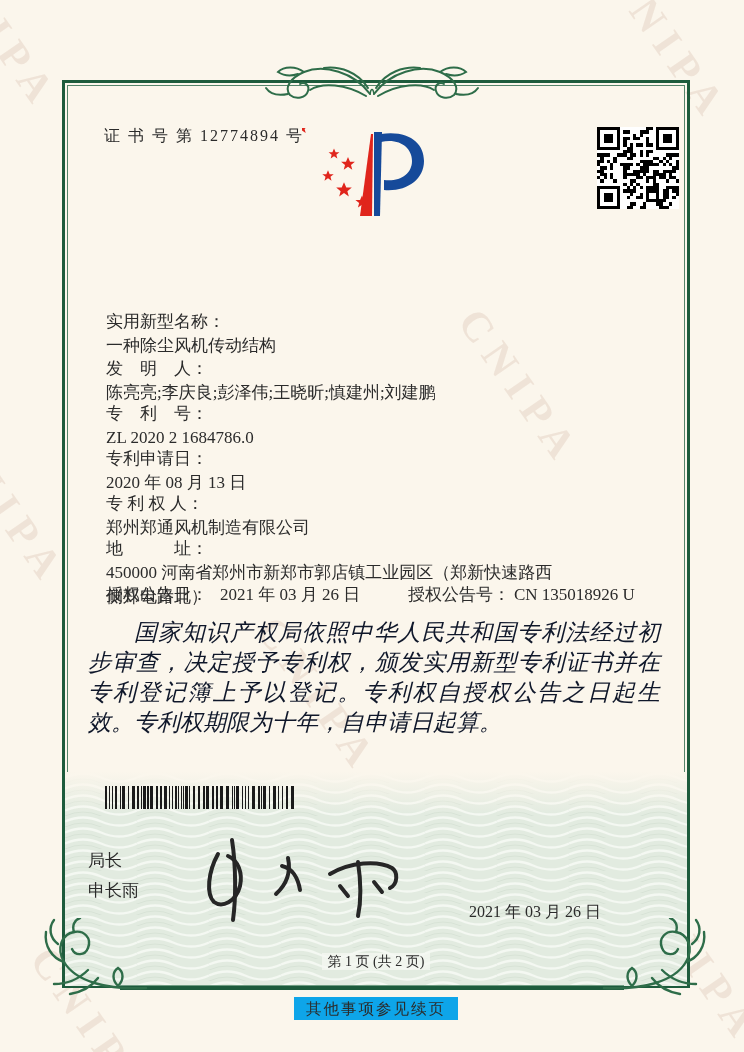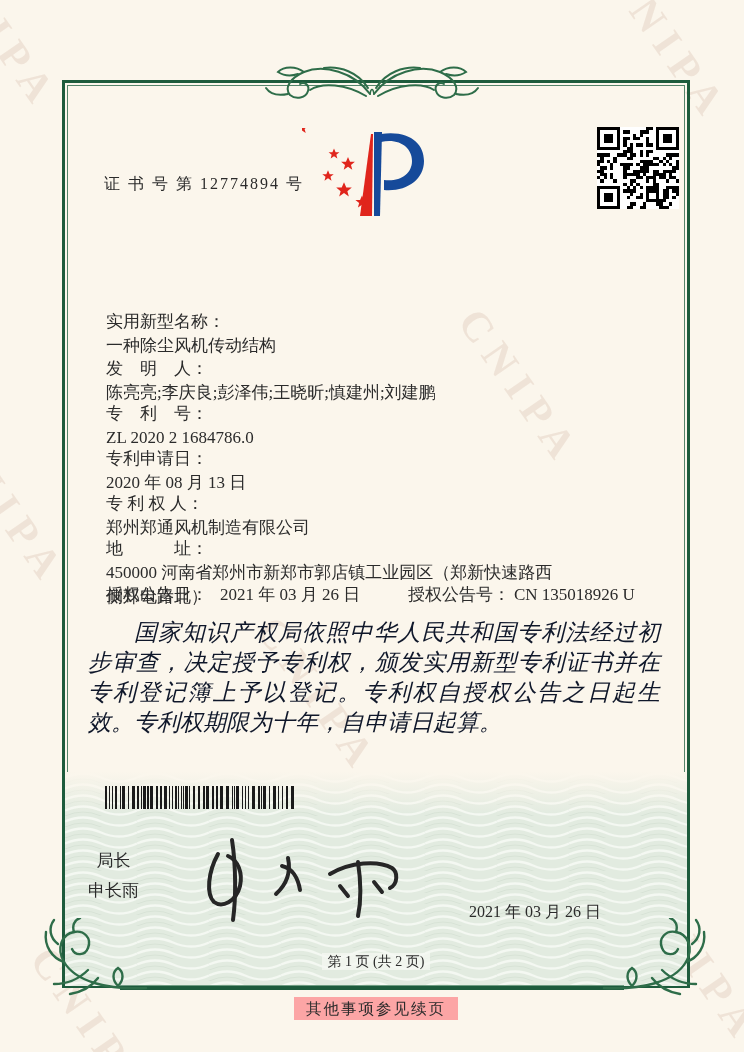--- a/index.html
+++ b/index.html
@@ -62,21 +62,21 @@
   .corner-flourish.left  { left: 28px;  top: 918px; }
   .corner-flourish.right { left: 596px; top: 918px; transform: scaleX(-1); }
   .bottom-rule {
     position: absolute; left: 120px; top: 985px; width: 504px; height: 5px;
     background: #1d5b3c; border-top: 1px solid #6f9c82; z-index: 3;
   }
 
   
   .cert-number {
     position: absolute; left: 104px; top: 126px;
-    font-size: 16px; letter-spacing: 2px; z-index: 5; margin-top: 48px;
+    font-size: 16px; letter-spacing: 2px; z-index: 5;
   }
   .qr { position: absolute; left: 597px; top: 127px; width: 82px; height: 82px; z-index: 5; }
   .logo { position: absolute; left: 302px; top: 128px; width: 148px; height: 92px; z-index: 5; }
   .title {
     position: absolute; left: 62px; top: 220px; width: 628px;
     text-align: center; font-size: 38px; font-weight: bold;
     letter-spacing: 7px; color: #111; z-index: 5;
   }
 
   
@@ -97,38 +97,38 @@
   
   .body-text {
     position: absolute; left: 88px; top: 618px; width: 572px;
     font-size: 23px; line-height: 30px; font-style: italic;
     color: #0f172a; z-index: 5; text-align: justify;
   }
   .body-text p { text-indent: 2em; }
 
   
   .barcode { position: absolute; left: 105px; top: 786px; z-index: 5; }
-  .signer { position: absolute; left: 88px; top: 846px; z-index: 5; font-size: 17px; line-height: 30px; text-align: center; }
+  .signer { position: absolute; left: 88px; top: 846px; z-index: 5; font-size: 17px; line-height: 30px; }
   .signature-svg { position: absolute; left: 192px; top: 828px; z-index: 5; }
   .issue-date {
     position: absolute; left: 430px; top: 902px; width: 210px;
     text-align: center; font-size: 16px; z-index: 5;
   }
 
   
   .page-info {
     position: absolute; left: 62px; top: 953px; width: 628px;
     text-align: center; font-size: 14px; z-index: 5;
   }
   .page-info span { background: rgba(245,248,243,0.75); padding: 1px 6px; }
   .continuation {
     position: absolute; left: 62px; top: 999px; width: 628px;
     text-align: center; font-size: 15.5px; z-index: 5;
   }
-  .continuation span { background: #fca5a5; padding: 3px 12px; letter-spacing: 2px; }
+  .continuation span { background: #0ea5e9; padding: 3px 12px; letter-spacing: 2px; }
 </style>
 </head>
 <body>
 
 <div class="page">
 
   <div class="wm" style="left:-34px;  top:-56px;">CNIPA</div>
   <div class="wm" style="left:636px;  top:-44px;">CNIPA</div>
   <div class="wm" style="left:488px;  top:300px;">CNIPA</div>
   <div class="wm" style="left:-26px;  top:420px;">CNIPA</div>

